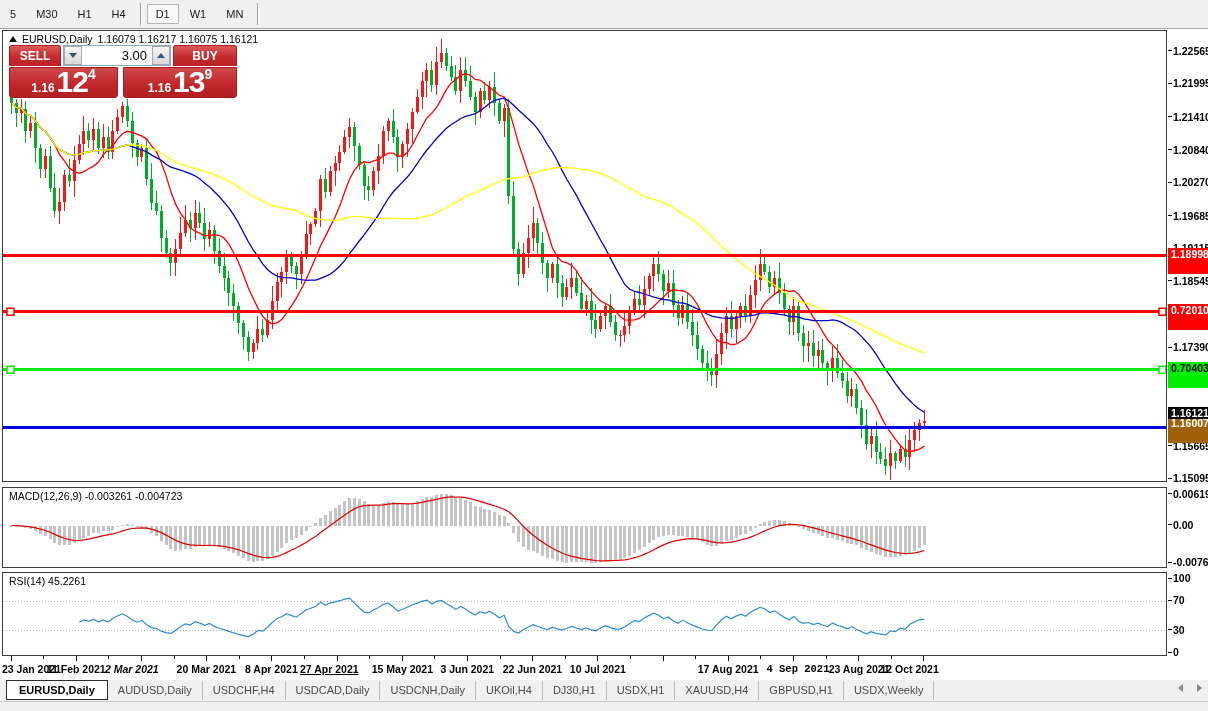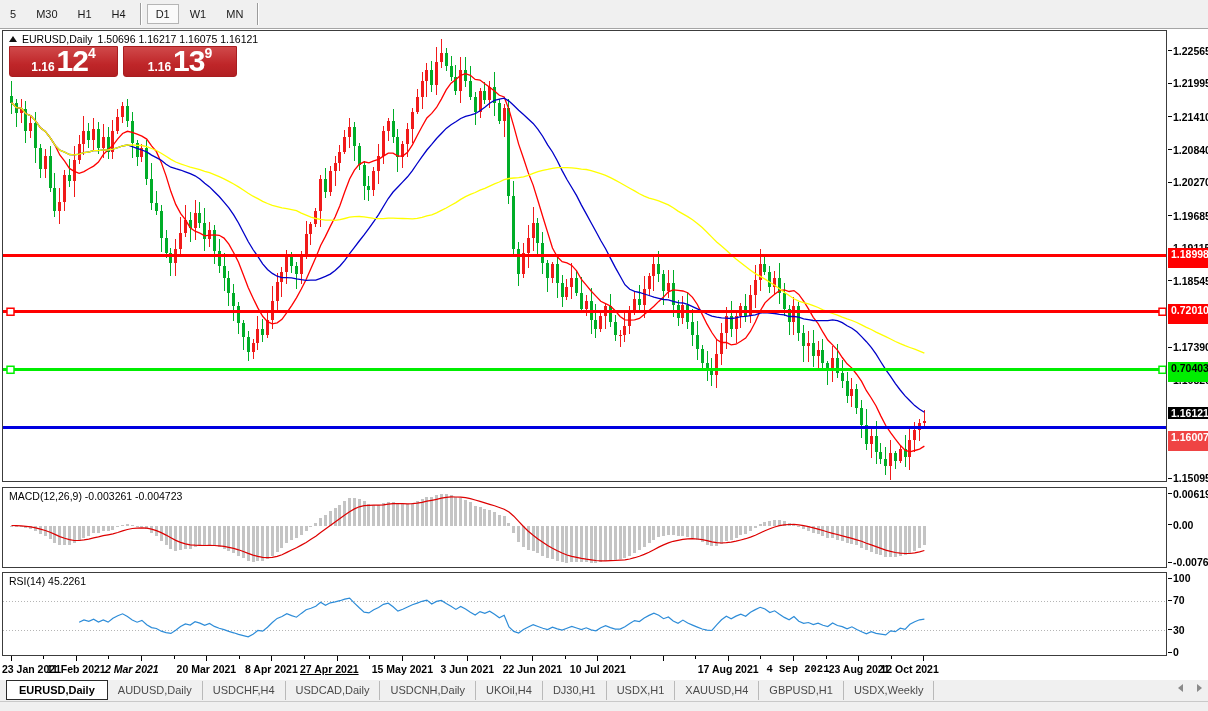--- a/index.html
+++ b/index.html
@@ -23,21 +23,21 @@
 
   .pane-label { position:absolute; left:6px; top:2px; font-size:10.5px; color:#000; z-index:5; white-space:nowrap; }
   #main-title { display:flex; align-items:center; gap:5px; }
   #collapse-tri { width:0; height:0; border-left:4px solid transparent; border-right:4px solid transparent;
     border-bottom:6px solid #111; display:inline-block; }
 
   
   #y-axis { position:absolute; left:1168px; top:29px; width:40px; height:628px; background:#fff; }
   .ytick { position:absolute; left:5px; font-size:10.5px; font-weight:700; color:#000; white-space:nowrap; }
   .ydash { position:absolute; left:0; width:4px; height:1px; background:#000; }
-  .badge { position:absolute; left:0; width:40px; height:20px; font-size:10.5px; font-weight:700;
+  .badge { position:absolute; left:0; width:40px; height:26px; font-size:10.5px; font-weight:700;
     color:#fff; line-height:13px; padding-left:3px; z-index:6; white-space:nowrap; }
 
   
   #x-axis { position:absolute; left:0; top:656px; width:1208px; height:23px; background:#fff; }
   .xtick { position:absolute; top:0; width:1px; background:#000; }
   .xlabel { position:absolute; top:7px; font-size:10.5px; font-weight:600; color:#000; white-space:nowrap; }
 
   
   #trade { position:absolute; left:6px; top:14px; width:228px; z-index:8; }
   #trade-row1 { display:flex; height:21px; }
@@ -482,24 +482,37 @@
         <rect x="4" y="277.24055703929827" width="7" height="7" fill="#ffffff" stroke="#ff0000" stroke-width="1.5"></rect>
         <rect x="1156" y="277.24055703929827" width="7" height="7" fill="#ffffff" stroke="#ff0000" stroke-width="1.5"></rect>
         <line x1="0" y1="338.77184280808905" x2="1163" y2="338.77184280808905" stroke="#00ee00" stroke-width="3" shape-rendering="crispEdges"></line>
         <rect x="4" y="335.27184280808905" width="7" height="7" fill="#ffffff" stroke="#00ee00" stroke-width="1.5"></rect>
         <rect x="1156" y="335.27184280808905" width="7" height="7" fill="#ffffff" stroke="#00ee00" stroke-width="1.5"></rect>
         <line x1="0" y1="396.1735978634114" x2="1163" y2="396.1735978634114" stroke="#0000e0" stroke-width="3" shape-rendering="crispEdges"></line>
       </svg>
     <div class="pane-label" id="main-title">
       <span id="collapse-tri"></span>
       <span>EURUSD,Daily</span>
-      <span>1.50696 1.16217 1.16075 1.16121</span>
+      <span>1.16079 1.16217 1.16075 1.16121</span>
     </div>
 
     <div id="trade">
+      <div id="trade-row1">
+        <div class="trade-btn" id="sell-btn">SELL</div>
+        <div id="vol-box">
+          <div class="spin-btn">
+              <span class="tri-down"></span>
+            </div>
+          <div id="vol-value">3.00</div>
+          <div class="spin-btn">
+              <span class="tri-up"></span>
+            </div>
+        </div>
+        <div class="trade-btn" id="buy-btn">BUY</div>
+      </div>
       <div id="trade-row2">
         <div class="price-panel" id="sell-panel">
           <span class="p-small">1.16</span>
           <span class="p-big">12</span>
           <span class="p-sup">4</span>
         </div>
         <div class="price-panel" id="buy-panel">
           <span class="p-small">1.16</span>
           <span class="p-big">13</span>
           <span class="p-sup">9</span>
@@ -741,21 +754,21 @@
       <span class="ytick" style="top: 344.646px;">1.16820</span>
       <div class="ydash" style="top: 384px;"></div>
       <span class="ytick" style="top: 378.125px;">1.16235</span>
       <div class="ydash" style="top: 416px;"></div>
       <span class="ytick" style="top: 410.746px;">1.15665</span>
       <div class="ydash" style="top: 449px;"></div>
       <span class="ytick" style="top: 443.367px;">1.15095</span>
       <div class="badge" style="top: 219px; background: rgb(255, 0, 0); color: rgb(255, 255, 255);">1.18998</div>
       <div class="badge" style="top: 275px; background: rgb(255, 0, 0); color: rgb(255, 255, 255);">0.72010</div>
       <div class="badge" style="top: 333px; background: rgb(0, 238, 0); color: rgb(0, 0, 0);">0.70403</div>
-      <div class="badge" style="top: 402px; background: #ef4444; color: rgb(255, 255, 255);">1.16007</div>
+      <div class="badge" style="top: 388px; background: #a16207; color: rgb(255, 255, 255);">1.16007</div>
       <div class="badge" style="top: 378px; background: rgb(0, 0, 0); color: rgb(255, 255, 255); height: 12px; line-height: 12px;">1.16121</div>
       <div class="ydash" style="top: 464px;"></div>
       <span class="ytick" style="top: 458.96px;">0.006193</span>
       <div class="ydash" style="top: 495px;"></div>
       <span class="ytick" style="top: 489.538px;">0.00</span>
       <div class="ydash" style="top: 533px;"></div>
       <span class="ytick" style="top: 527.166px;">-0.007621</span>
       <div class="ydash" style="top: 549px;"></div>
       <span class="ytick" style="top: 543px;">100</span>
       <div class="ydash" style="top: 571px;"></div>

